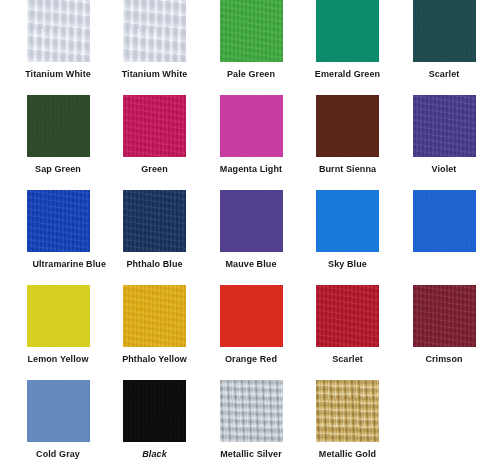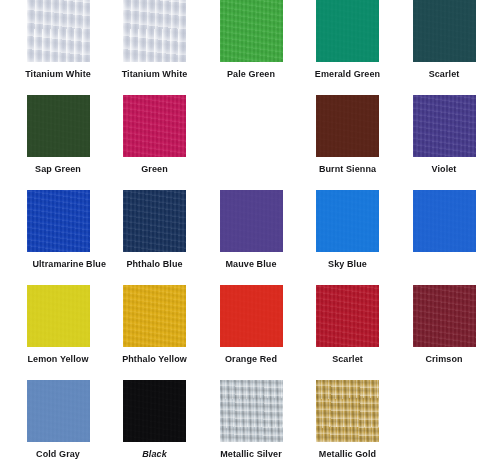--- a/index.html
+++ b/index.html
@@ -128,20 +128,24 @@
       <div class="swatch-label">Scarlet</div>
     </div>
     <div class="swatch-cell" style="left: 10px; top: 95px;">
       <div class="swatch-chip tex-smooth" style="background: rgb(44, 74, 40);"></div>
       <div class="swatch-label">Sap Green</div>
     </div>
     <div class="swatch-cell" style="left: 106.5px; top: 95px;">
       <div class="swatch-chip tex-heavy" style="background: rgb(196, 21, 90);"></div>
       <div class="swatch-label">Green</div>
     </div>
+    <div class="swatch-cell" style="left: 203px; top: 95px;">
+      <div class="swatch-chip tex-smooth" style="background: rgb(201, 60, 160);"></div>
+      <div class="swatch-label">Magenta Light</div>
+    </div>
     <div class="swatch-cell" style="left: 299.5px; top: 95px;">
       <div class="swatch-chip tex-smooth" style="background: rgb(90, 36, 24);"></div>
       <div class="swatch-label">Burnt Sienna</div>
     </div>
     <div class="swatch-cell" style="left: 396px; top: 95px;">
       <div class="swatch-chip tex-heavy" style="background: rgb(70, 58, 140);"></div>
       <div class="swatch-label">Violet</div>
     </div>
     <div class="swatch-cell" style="left: 10px; top: 190px; text-align: right;">
       <div class="swatch-chip tex-heavy" style="background: rgb(18, 64, 184);"></div>

